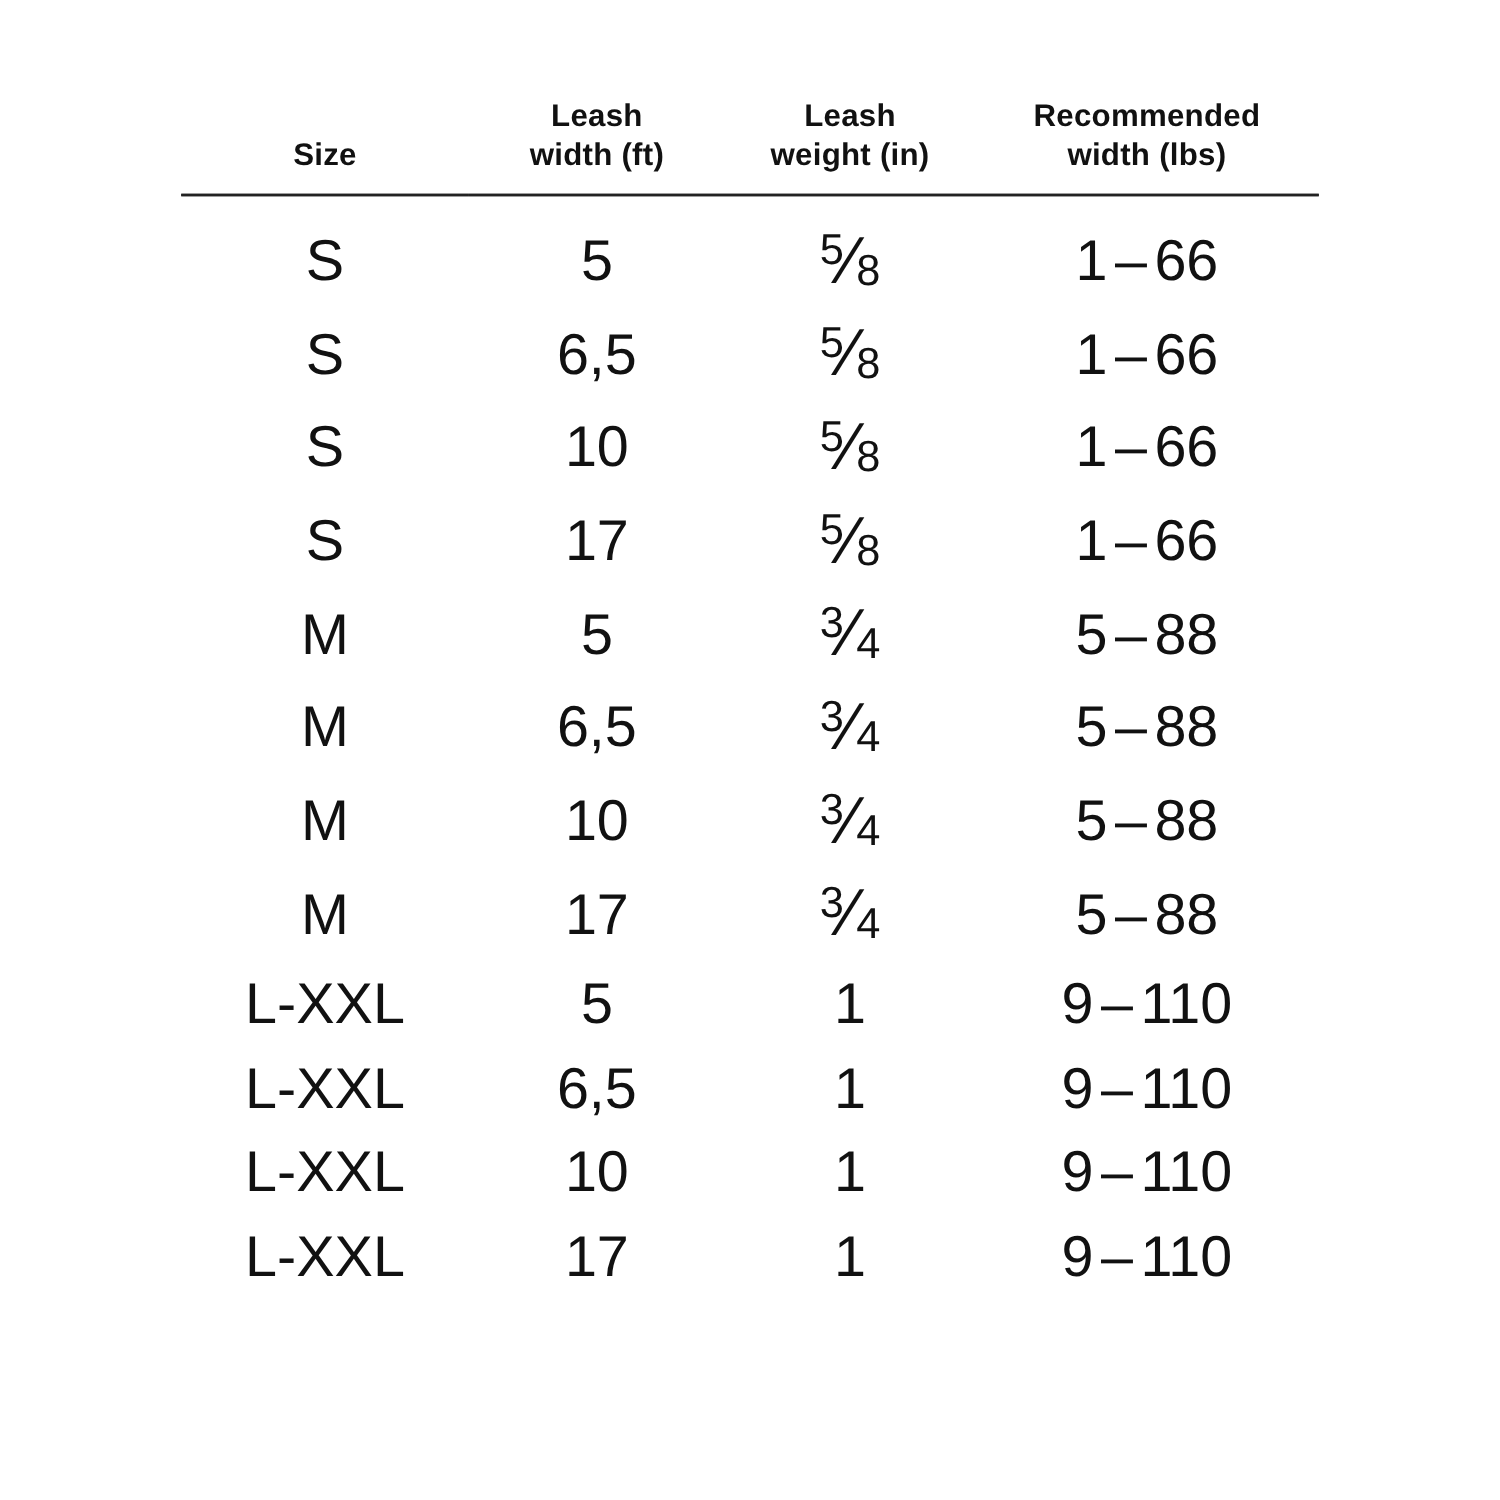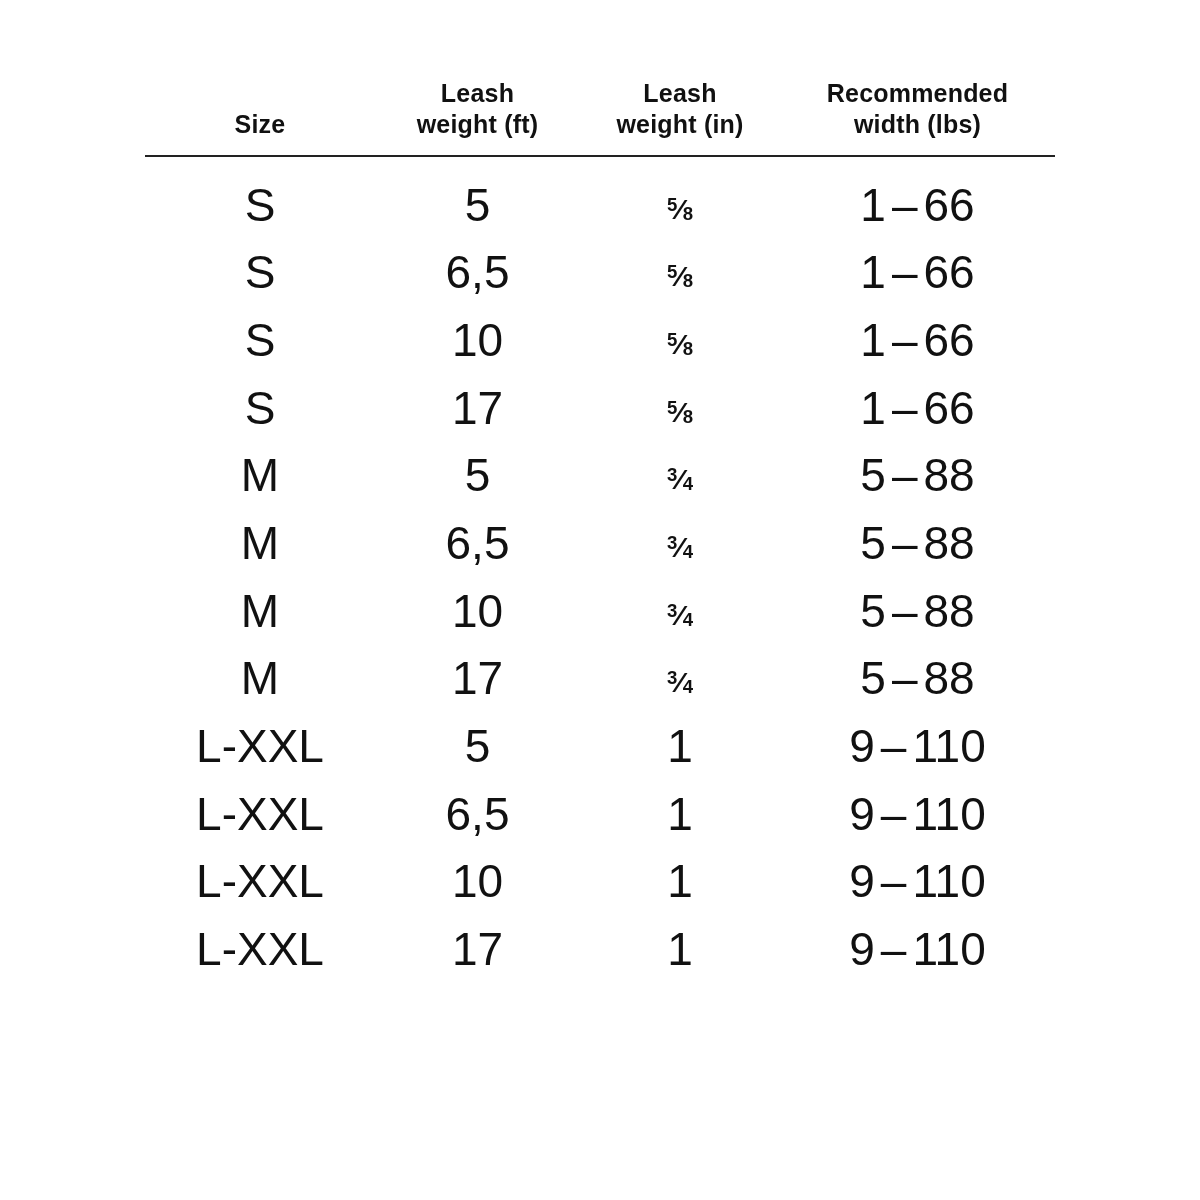--- a/index.html
+++ b/index.html
@@ -56,25 +56,24 @@
     padding: 9px 0 9px 0;
     color: #111111;
     line-height: 1.08;
     white-space: nowrap;
   }
   tbody tr:first-child td {
     padding-top: 24px;
   }
   .frac {
     display: inline-block;
-    font-size: 30px;
+    font-size: 56px;
     line-height: 1;
     position: relative;
     top: -2px;
-    font-weight: bold;
   }
   .frac sup {
     font-size: 0.62em;
     vertical-align: 0.42em;
     line-height: 1;
   }
   .frac .slash {
     font-size: 0.95em;
     padding: 0 0.01em;
   }
@@ -98,21 +97,21 @@
       <col class="c-wid">
       <col class="c-weight">
     </colgroup>
     <thead>
       <tr>
         <th>
           <span class="hdr-line">Size</span>
         </th>
         <th>
           <span class="hdr-line">Leash</span>
-          <span class="hdr-line">weight (ft)</span>
+          <span class="hdr-line">width (ft)</span>
         </th>
         <th>
           <span class="hdr-line">Leash</span>
           <span class="hdr-line">weight (in)</span>
         </th>
         <th>
           <span class="hdr-line">Recommended</span>
           <span class="hdr-line">width (lbs)</span>
         </th>
       </tr>

